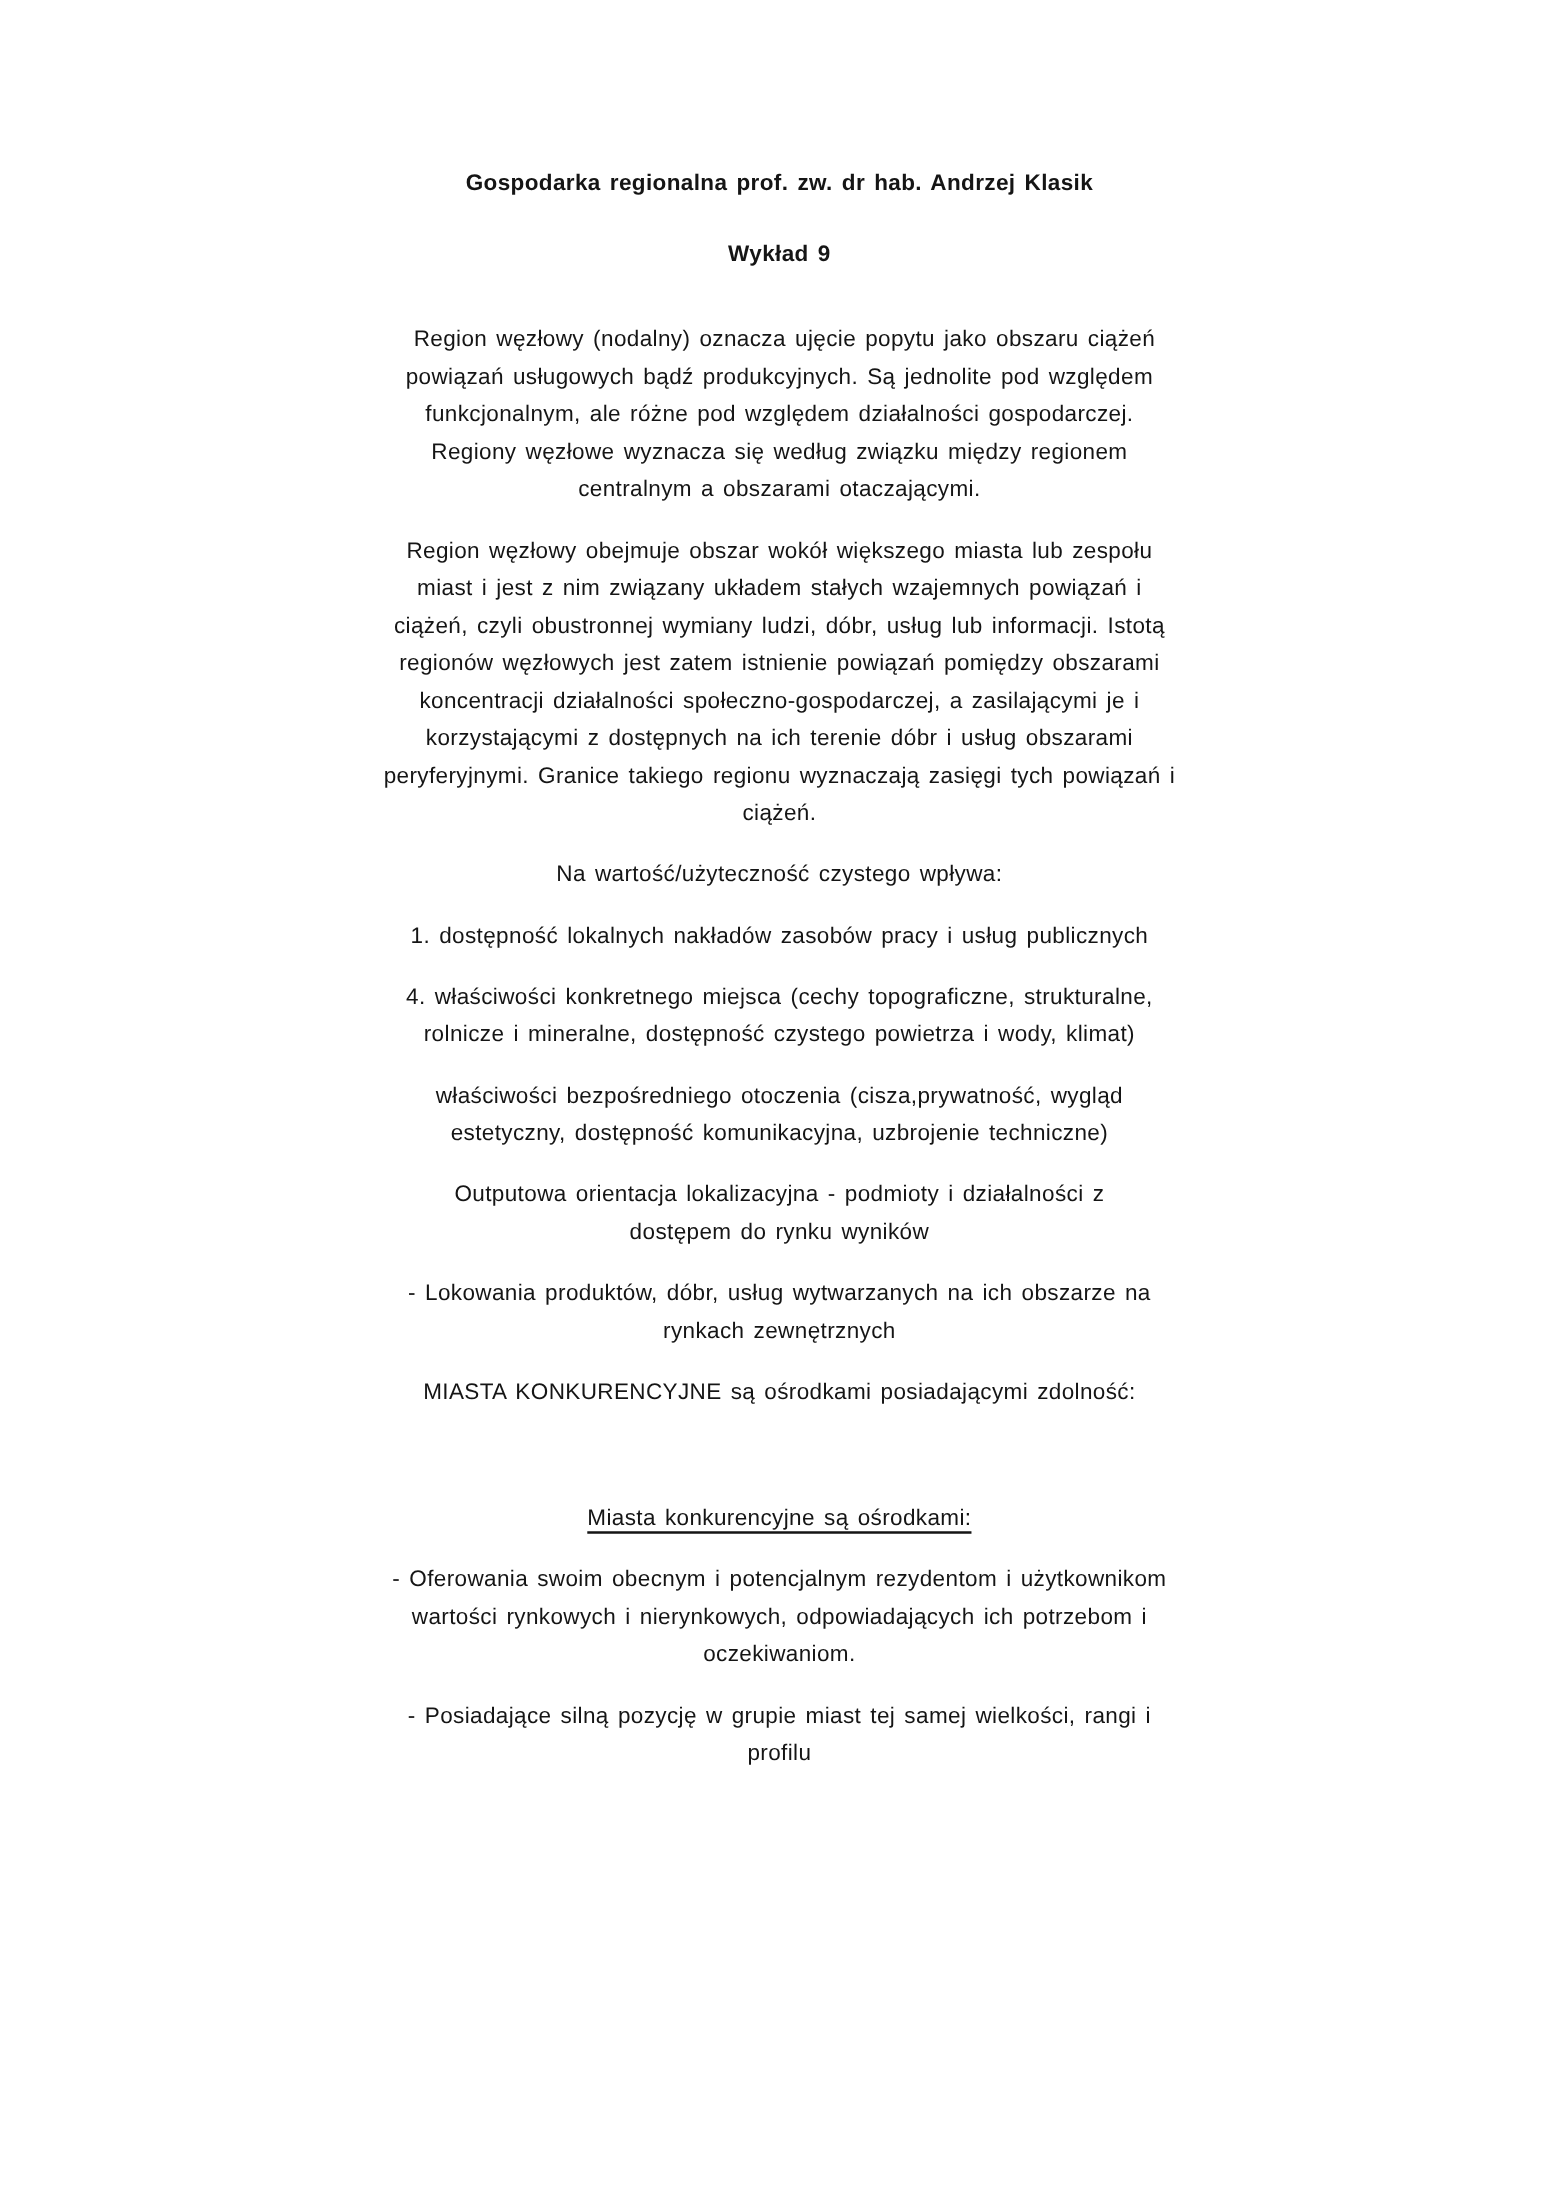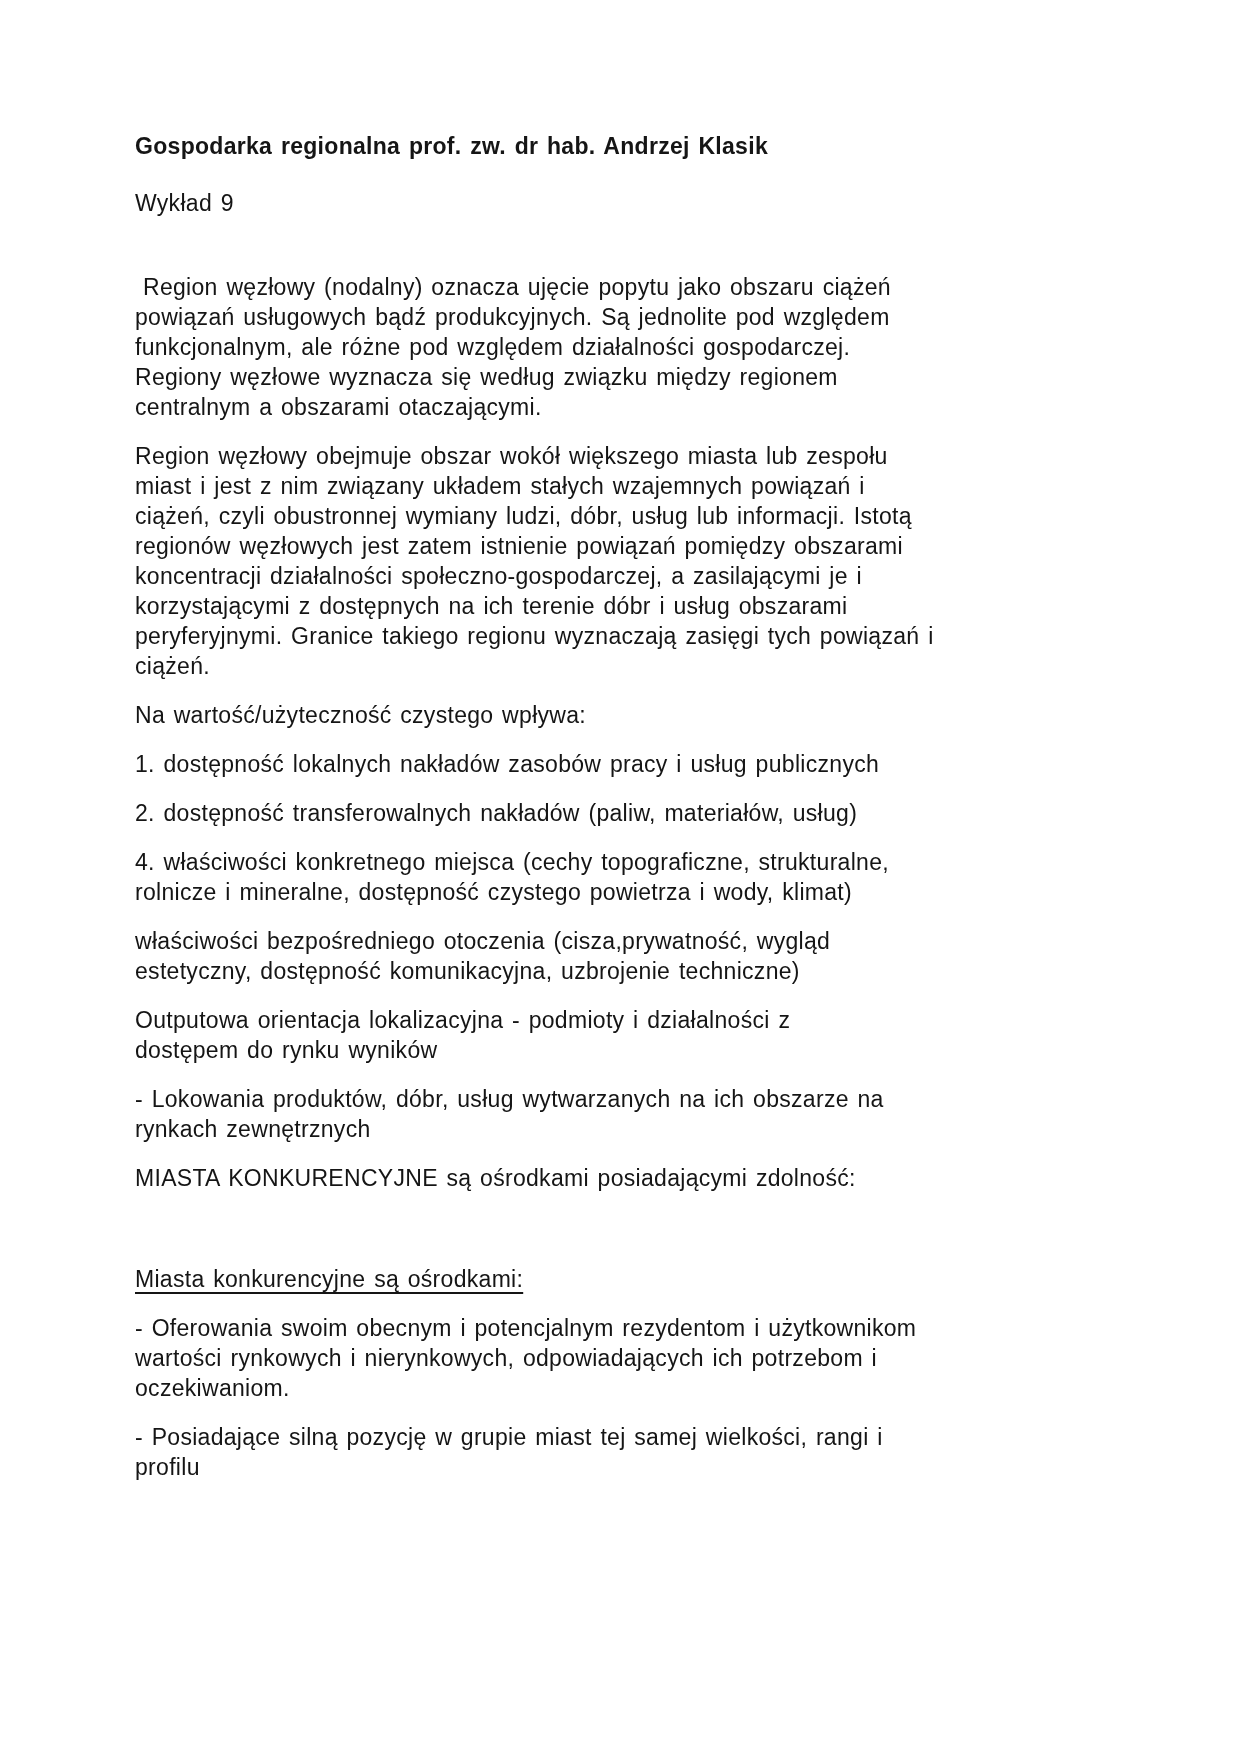--- a/index.html
+++ b/index.html
@@ -13,34 +13,35 @@
     height: 1754px;
     background: #ffffff;
     box-sizing: border-box;
     padding: 131px 128px 0 135px;
     overflow: hidden;
     font-family: "Liberation Sans", sans-serif;
     color: #151515;
   }
   .para {
     margin: 0 0 19px 0;
-    font-size: 23px;
+    font-size: 18px;
     line-height: 30px;
     letter-spacing: 0.3px;
     word-spacing: 2px;
     white-space: pre-line;
+    text-align: center;
   }
   .bold { font-weight: 400; }
   .title-line {
     font-weight: 700;
     margin-bottom: 27px;
   }
   .lecture-line {
-    font-weight: 400;
-    margin-bottom: 54px;
+    font-weight: 700;
+    margin-bottom: 38px;
   }
   .indent { text-indent: 8px; }
   .gap-before { margin-top: 71px; }
   .underlined span {
     text-decoration: underline;
     text-decoration-thickness: 2px;
     text-underline-offset: 5px;
   }
 </style>
 </head>
@@ -65,21 +66,20 @@
 koncentracji działalności społeczno-gospodarczej, a zasilającymi je i
 korzystającymi z dostępnych na ich terenie dóbr i usług obszarami
 peryferyjnymi. Granice takiego regionu wyznaczają zasięgi tych powiązań i
 ciążeń.</span></p>
 
 
   <p class="para"><span>Na wartość/użyteczność czystego wpływa:</span></p>
 
   <p class="para"><span>1. dostępność lokalnych nakładów zasobów pracy i usług publicznych</span></p>
 
-  <p class="para"><span>2. dostępność transferowalnych nakładów (paliw, materiałów, usług)</span></p>
 
 
   <p class="para"><span>4. właściwości konkretnego miejsca (cechy topograficzne, strukturalne,
 rolnicze i mineralne, dostępność czystego powietrza i wody, klimat)</span></p>
 
   <p class="para"><span>właściwości bezpośredniego otoczenia (cisza,prywatność, wygląd
 estetyczny, dostępność komunikacyjna, uzbrojenie techniczne)</span></p>
 
   <p class="para"><b class="bold">Outputowa orientacja lokalizacyjna</b><span> - podmioty i działalności z
 dostępem do rynku wyników</span></p>

